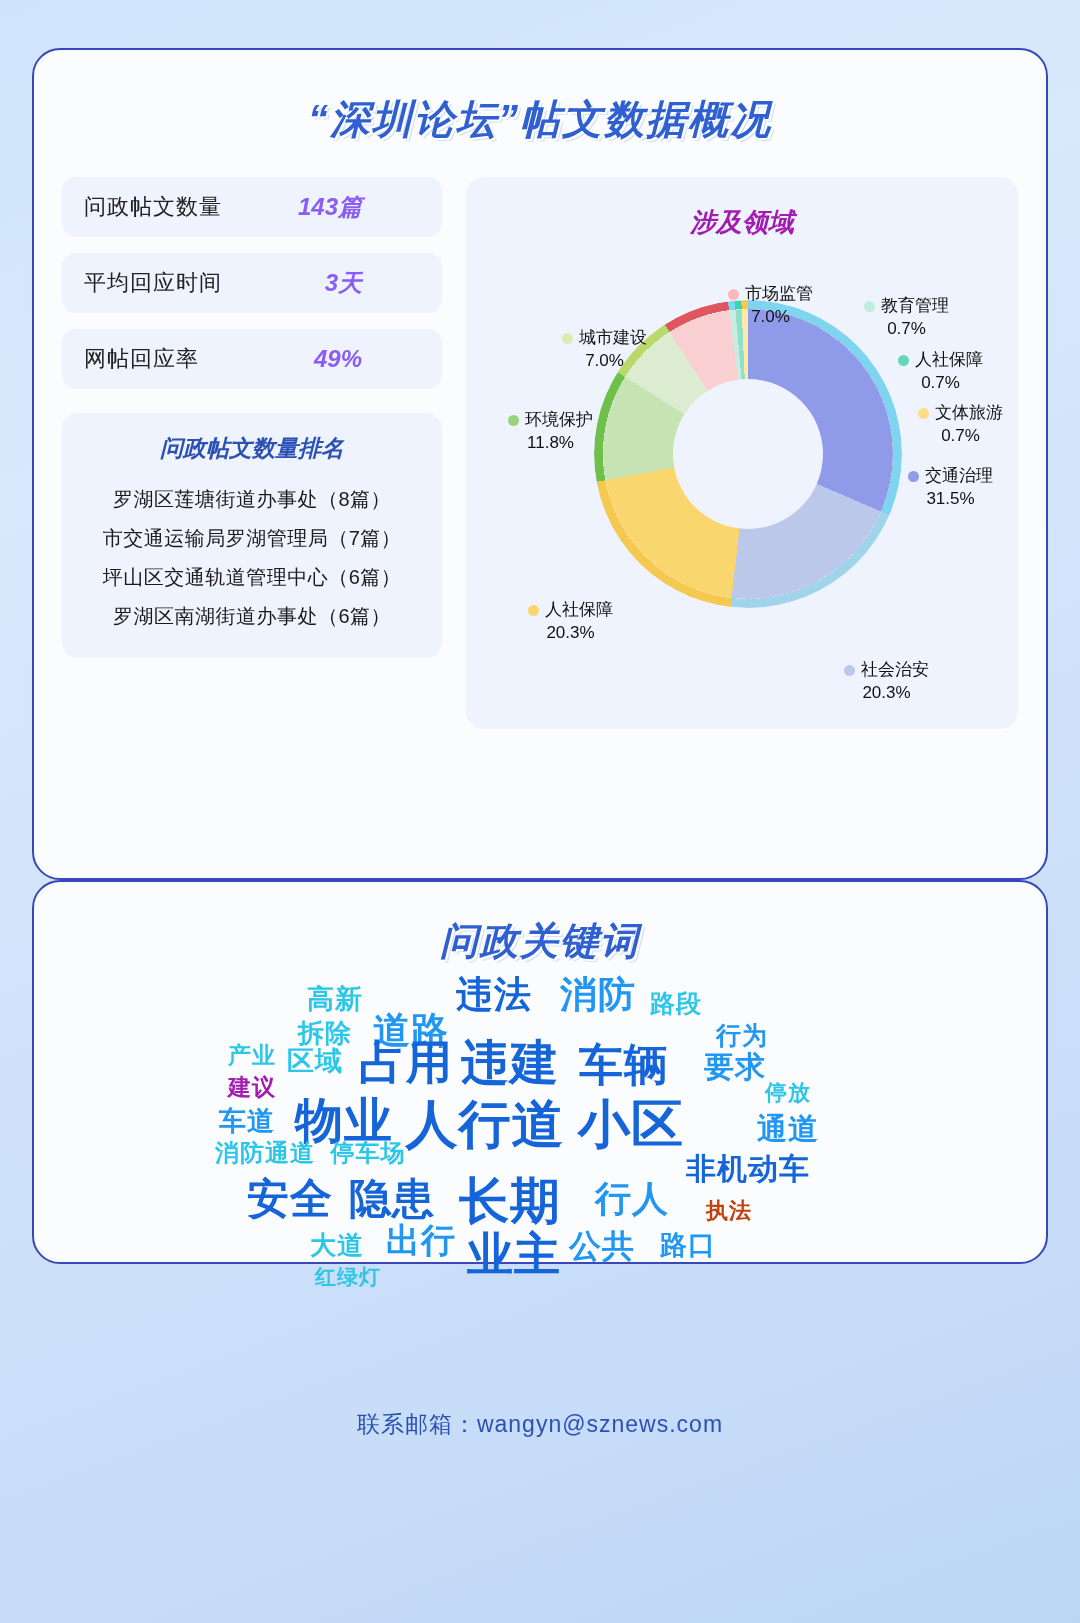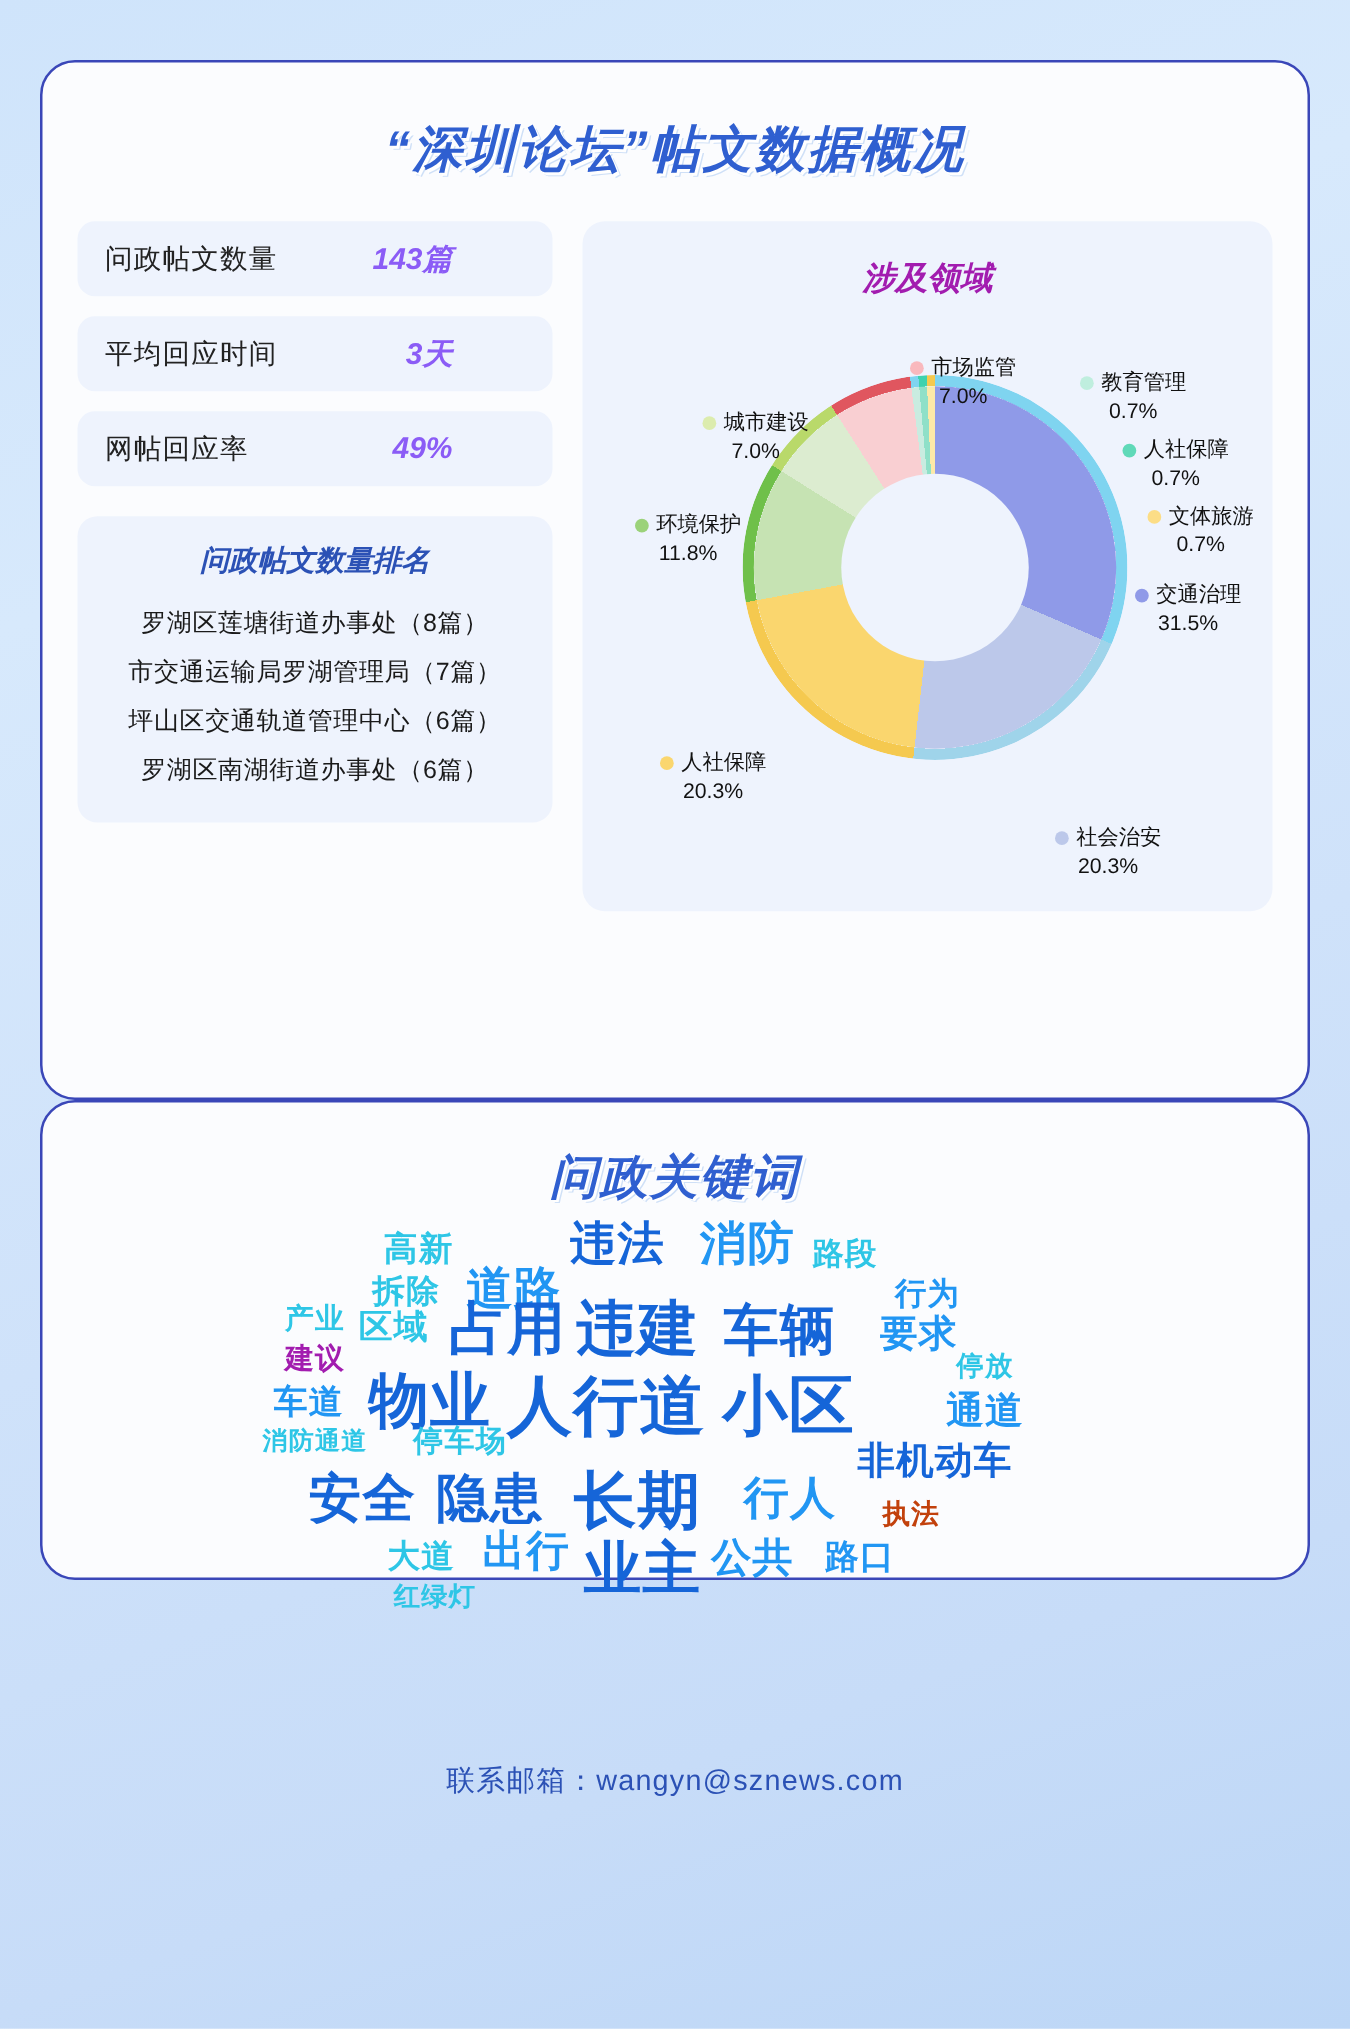--- a/index.html
+++ b/index.html
@@ -306,21 +306,21 @@
       <span class="kw" style="left: 476px; top: 96px; font-size: 48px; color: rgb(21, 101, 216);">违建</span>
       <span class="kw" style="left: 590px; top: 98px; font-size: 44px; color: rgb(21, 101, 216);">车辆</span>
       <span class="kw" style="left: 701px; top: 100px; font-size: 30px; color: rgb(33, 150, 243);">要求</span>
       <span class="kw" style="left: 218px; top: 120px; font-size: 23px; color: #a21caf;">建议</span>
       <span class="kw" style="left: 754px; top: 126px; font-size: 22px; color: rgb(46, 198, 230);">停放</span>
       <span class="kw" style="left: 213px; top: 154px; font-size: 27px; color: rgb(33, 150, 243);">车道</span>
       <span class="kw" style="left: 310px; top: 154px; font-size: 48px; color: rgb(21, 101, 216);">物业</span>
       <span class="kw" style="left: 451px; top: 158px; font-size: 52px; color: rgb(21, 101, 216);">人行道</span>
       <span class="kw" style="left: 597px; top: 158px; font-size: 52px; color: rgb(21, 101, 216);">小区</span>
       <span class="kw" style="left: 754px; top: 162px; font-size: 30px; color: rgb(33, 150, 243);">通道</span>
-      <span class="kw" style="left: 218px; top: 186px; font-size: 20px; color: rgb(46, 198, 230);">消防通道</span>
+      <span class="kw" style="left: 231px; top: 186px; font-size: 24px; color: rgb(46, 198, 230);">消防通道</span>
       <span class="kw" style="left: 334px; top: 186px; font-size: 24px; color: rgb(46, 198, 230);">停车场</span>
       <span class="kw" style="left: 714px; top: 202px; font-size: 30px; color: rgb(21, 101, 216);">非机动车</span>
       <span class="kw" style="left: 256px; top: 232px; font-size: 42px; color: rgb(21, 101, 216);">安全</span>
       <span class="kw" style="left: 358px; top: 232px; font-size: 42px; color: rgb(21, 101, 216);">隐患</span>
       <span class="kw" style="left: 476px; top: 234px; font-size: 50px; color: rgb(21, 101, 216);">长期</span>
       <span class="kw" style="left: 598px; top: 232px; font-size: 36px; color: rgb(33, 150, 243);">行人</span>
       <span class="kw" style="left: 695px; top: 244px; font-size: 22px; color: #c2410c;">执法</span>
       <span class="kw" style="left: 303px; top: 278px; font-size: 26px; color: rgb(46, 198, 230);">大道</span>
       <span class="kw" style="left: 387px; top: 274px; font-size: 34px; color: rgb(33, 150, 243);">出行</span>
       <span class="kw" style="left: 480px; top: 288px; font-size: 46px; color: rgb(21, 101, 216);">业主</span>

